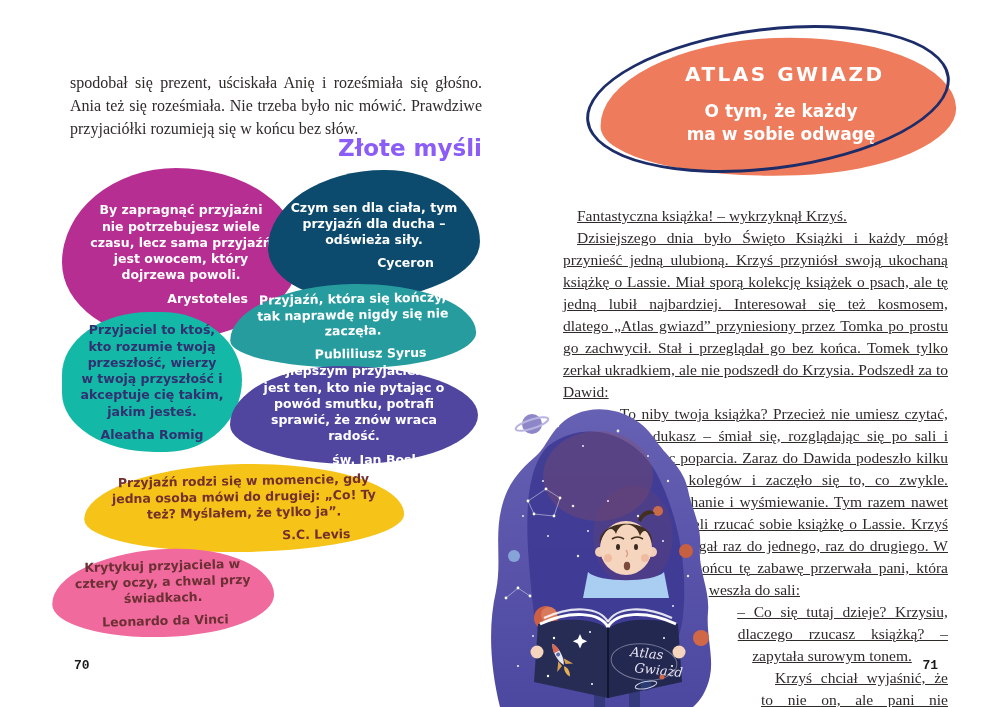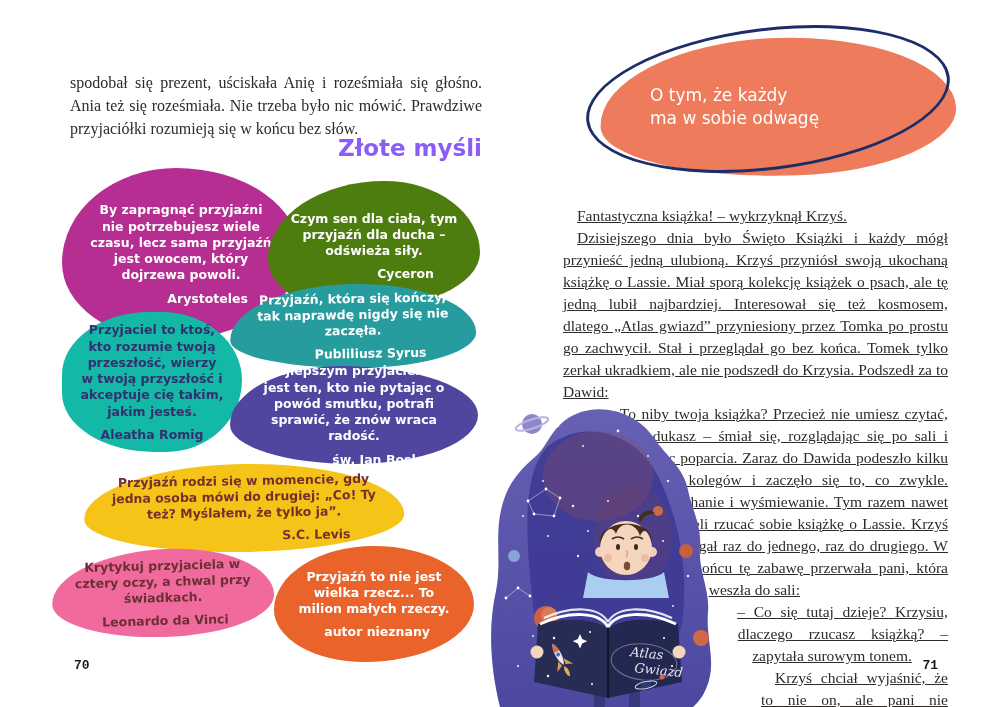--- a/index.html
+++ b/index.html
@@ -15,21 +15,21 @@
          text-align:justify;}
   .gold-heading{position:absolute;left:70px;top:120px;width:412px;text-align:right;
          font-family:"DejaVu Sans",sans-serif;font-weight:700;font-size:23px;color:#8b5cf6;margin-top:15px;}
   .blob{position:absolute;display:flex;flex-direction:column;justify-content:center;
         font-family:"DejaVu Sans",sans-serif;font-weight:700;box-sizing:border-box;}
   .blob p{margin:0;}
   .q-text{font-size:12.5px;line-height:1.3;text-align:center;}
   .q-author{font-size:12.5px;margin-top:7px !important;text-align:right;padding-right:26px;}
   .q0{left:62px;top:168px;width:238px;height:172px;background:#b62e92;color:#fff;
       border-radius:48% 52% 55% 45% / 55% 50% 50% 45%;padding:20px 26px;}
-  .q1{left:268px;top:181px;width:212px;height:130px;background:#4d7c0f;color:#fff;
+  .q1{left:268px;top:170px;width:212px;height:130px;background:#0c4a6e;color:#fff;
       border-radius:55% 45% 60% 40% / 60% 55% 45% 40%;padding:16px 20px;}
   .q2{left:230px;top:284px;width:246px;height:84px;background:#279c9e;color:#fff;
       border-radius:50% 50% 45% 55% / 65% 60% 40% 35%;padding:10px 24px;transform:rotate(-1deg);}
   .q3{left:62px;top:312px;width:180px;height:140px;background:#14b8a6;color:#323070;
       border-radius:52% 48% 45% 55% / 48% 52% 55% 45%;padding:14px 18px;}
   .q3 .q-author{text-align:center;padding-right:0;}
   .q4{left:230px;top:366px;width:248px;height:98px;background:#50469f;color:#fff;
       border-radius:45% 55% 50% 50% / 60% 50% 50% 40%;padding:12px 24px;}
   .q5{left:84px;top:464px;width:320px;height:88px;background:#f6c318;color:#73302c;
       border-radius:50% 50% 50% 50% / 60% 60% 40% 40%;padding:10px 28px;transform:rotate(-1deg);}
@@ -42,22 +42,22 @@
   .pageno-left{left:74px;}
   .pageno-right{right:62px;}
 
   
   .title-ellipse{position:absolute;left:85px;top:28px;width:360px;height:136px;
       border:3px solid #1d2d69;border-radius:50%;transform:rotate(-7deg);z-index:2;}
   .title-blob{position:absolute;left:100px;top:38px;width:356px;height:138px;background:#ee7b5c;
       border-radius:50% 50% 45% 55% / 60% 55% 45% 40%;transform:rotate(-2deg);z-index:1;}
   .chapter-title{position:absolute;left:185px;top:62px;z-index:3;color:#fff;
       font-family:"DejaVu Sans",sans-serif;font-weight:700;font-size:20px;letter-spacing:2.5px;}
-  .chapter-subtitle{position:absolute;left:150px;top:84px;width:262px;z-index:3;color:#fff;
-      text-align:left;font-family:"DejaVu Sans",sans-serif;font-weight:400;font-size:17px;line-height:1.35;}
+  .chapter-subtitle{position:absolute;left:150px;top:100px;width:262px;z-index:3;color:#fff;
+      text-align:center;font-family:"DejaVu Sans",sans-serif;font-weight:700;font-size:17px;line-height:1.35;}
   .story{position:absolute;left:63px;top:205px;width:385px;font-size:15.5px;line-height:1.42;
       text-align:justify;}
   .story p{margin:0;text-indent:14px;text-decoration:underline;}
   .wrap-spacer{float:left;width:198px;height:292px;
       shape-outside:polygon(0% 0%, 3% 0%, 100% 100%, 0% 100%);shape-margin:8px;}
   .illu{position:absolute;left:-12px;top:386px;width:232px;height:321px;z-index:4;}
 </style>
 </head>
 <body>
 
@@ -88,31 +88,28 @@
       <p class="q-author">św. Jan Bosko</p>
     </div>
     <div class="blob q5">
       <p class="q-text">Przyjaźń rodzi się w momencie, gdy jedna osoba mówi do drugiej: „Co! Ty też? Myślałem, że tylko ja”.</p>
       <p class="q-author">S.C. Levis</p>
     </div>
     <div class="blob q6">
       <p class="q-text">Krytykuj przyjaciela w cztery oczy, a chwal przy świadkach.</p>
       <p class="q-author">Leonardo da Vinci</p>
     </div>
-    <div class="blob q7">
-      <p class="q-text">Przyjaźń to nie jest wielka rzecz... To milion małych rzeczy.</p>
-      <p class="q-author">autor nieznany</p>
-    </div>
 
     <div class="pageno pageno-left">70</div>
   </div>
 
   <div class="page page-right">
     <div class="title-ellipse"></div>
     <div class="title-blob"></div>
+    <div class="chapter-title">ATLAS GWIAZD</div>
     <div class="chapter-subtitle">
       <span>O tym, że każdy</span><br>
       <span>ma w sobie odwagę</span>
     </div>
 
     <div class="story">
       <p>Fantastyczna książka! – wykrzyknął Krzyś.</p>
       <p>Dzisiejszego dnia było Święto Książki i każdy mógł przynieść jedną ulubioną. Krzyś przyniósł swoją ukochaną książkę o Lassie. Miał sporą kolekcję książek o psach, ale tę jedną lubił najbardziej. Interesował się też kosmosem, dlatego „Atlas gwiazd” przyniesiony przez Tomka po prostu go zachwycił. Stał i przeglądał go bez końca. Tomek tylko zerkał ukradkiem, ale nie podszedł do Krzysia. Podszedł za to Dawid:</p>
       <div class="wrap-spacer"></div>
       <p>– To niby twoja książka? Przecież nie umiesz czytać, ledwo dukasz – śmiał się, rozglądając się po sali i szukając poparcia. Zaraz do Dawida podeszło kilku innych kolegów i zaczęło się to, co zwykle. Szturchanie i wyśmiewanie. Tym razem nawet zaczęli rzucać sobie książkę o Lassie. Krzyś biegał raz do jednego, raz do drugiego. W końcu tę zabawę przerwała pani, która weszła do sali:</p>

